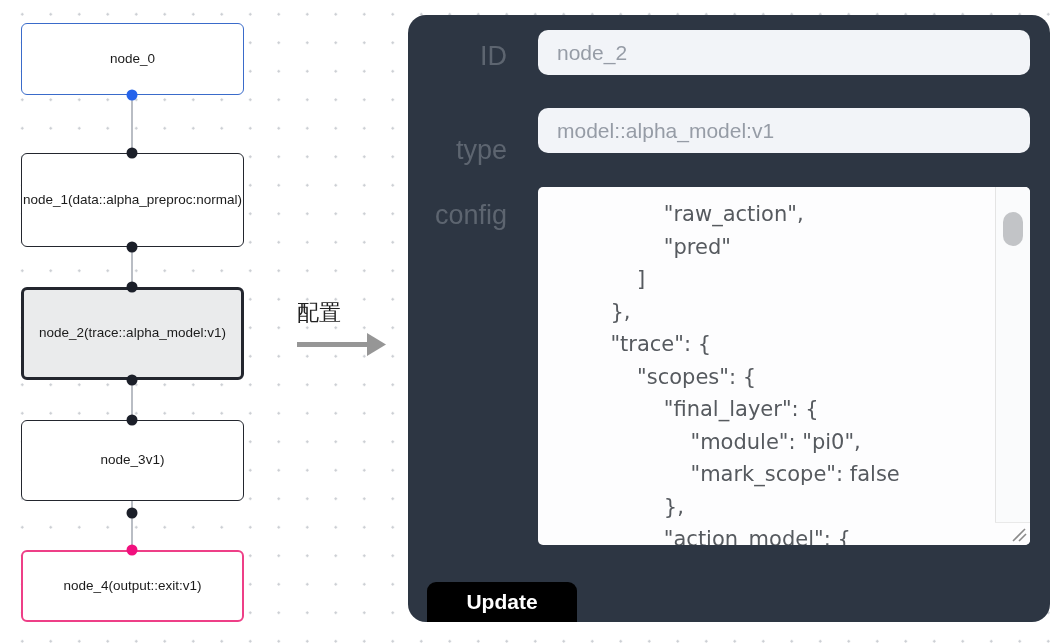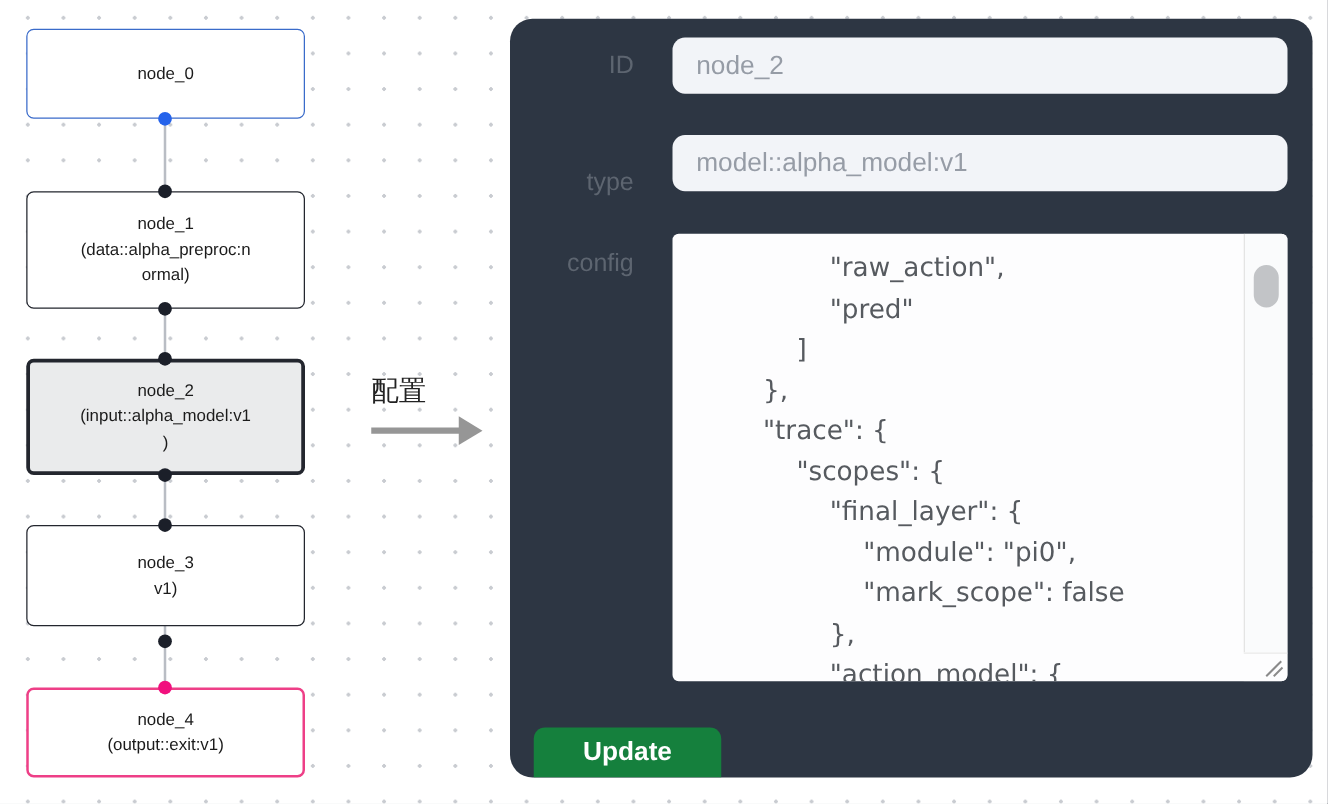--- a/index.html
+++ b/index.html
@@ -11,21 +11,21 @@
     background-size: 28.5px 28.5px;
     background-position: 8px 0px;
     font-family:"Liberation Sans", sans-serif;
   }
 
   
   .edge-line { position:absolute; left:131px; top:95px; width:2px; height:455px; background:#b9bdc4; z-index:0; }
   .node {
     position:absolute; left:21px; width:223px; z-index:1;
     background:#ffffff; border:1.5px solid #23262e; border-radius:6px;
-    display:flex; flex-direction:column; justify-content:center; align-items:center;
+    display:flex; justify-content:center; align-items:center;
     text-align:center; font-size:13.5px; line-height:20.5px; color:#1b1b1b;
   }
   .node-0 { top:23px;  height:72px; border-color:#3a6bca; }
   .node-1 { top:153px; height:94px;justify-content:center; }
   .node-2 { top:287px; height:93px; background:#eaebec; border-width:3px; }
   .node-3 { top:420px; height:81px; }
   .node-4 { top:550px; height:72px; border-color:#ee3f87; border-width:2px;align-items:center; }
   .port {
     position:absolute; width:11px; height:11px; border-radius:50%;
     transform:translate(-50%,-50%); left:132px; z-index:2; background:#1b1f29;
@@ -37,21 +37,21 @@
   .relation-label { position:absolute; left:297px; top:298px; font-size:22px; color:#222222; }
   .relation-arrow { position:absolute; left:296px; top:331px; }
 
   
   .panel {
     position:absolute; left:408px; top:15px; width:642px; height:607px;
     background:#2d3643; border-radius:18px; overflow:hidden; z-index:3;
   }
   .field-label {
     position:absolute; left:0; width:99px; text-align:right;
-    font-size:20px; color:#5d6570;
+    font-size:27px; color:#5d6570;
   }
   .lbl-id { top:26px; }
   .lbl-type { top:120px; }
   .lbl-config { top:185px; }
   .panel-input {
     position:absolute; left:130px; width:492px; height:45px;
     background:#f2f4f8; border:none; border-radius:10px;
     padding:0 16px 0 19px; font-family:"Liberation Sans",sans-serif;
     font-size:21px; color:#969ca6; outline:none;
   }
@@ -75,21 +75,21 @@
     position:absolute; left:7px; top:25px; width:20px; height:34px;
     border-radius:10px; background:#c2c4c7;
   }
   .resize-corner {
     position:absolute; right:0; bottom:0; width:35px; height:23px;
     background:#fdfdfe; border-top:1px solid #e9e9e9;
   }
   .resize-corner svg { position:absolute; right:3px; bottom:3px; }
   .update-btn {
     position:absolute; left:19px; bottom:0; width:150px; height:40px;
-    background:#15803d; border:none; border-radius:9px 9px 0 0;
+    background:#000000; border:none; border-radius:9px 9px 0 0;
     color:#ffffff; font-family:"Liberation Sans",sans-serif;
     font-size:21px; font-weight:bold; cursor:pointer;
   }
 </style>
 </head>
 <body>
 
 <div class="screen">
 
   <div class="edge-line"></div>
@@ -97,21 +97,21 @@
   <div class="node node-0">
     <div>node_0</div>
   </div>
   <div class="node node-1">
     <div>node_1</div>
     <div>(data::alpha_preproc:n</div>
     <div>ormal)</div>
   </div>
   <div class="node node-2">
     <div>node_2</div>
-    <div>(input::alpha_model:v1</div>
+    <div>(trace::alpha_model:v1</div>
     <div>)</div>
   </div>
   <div class="node node-3">
     <div>node_3</div>
     <div>v1)</div>
   </div>
   <div class="node node-4">
     <div>node_4</div>
     <div>(output::exit:v1)</div>
   </div>

